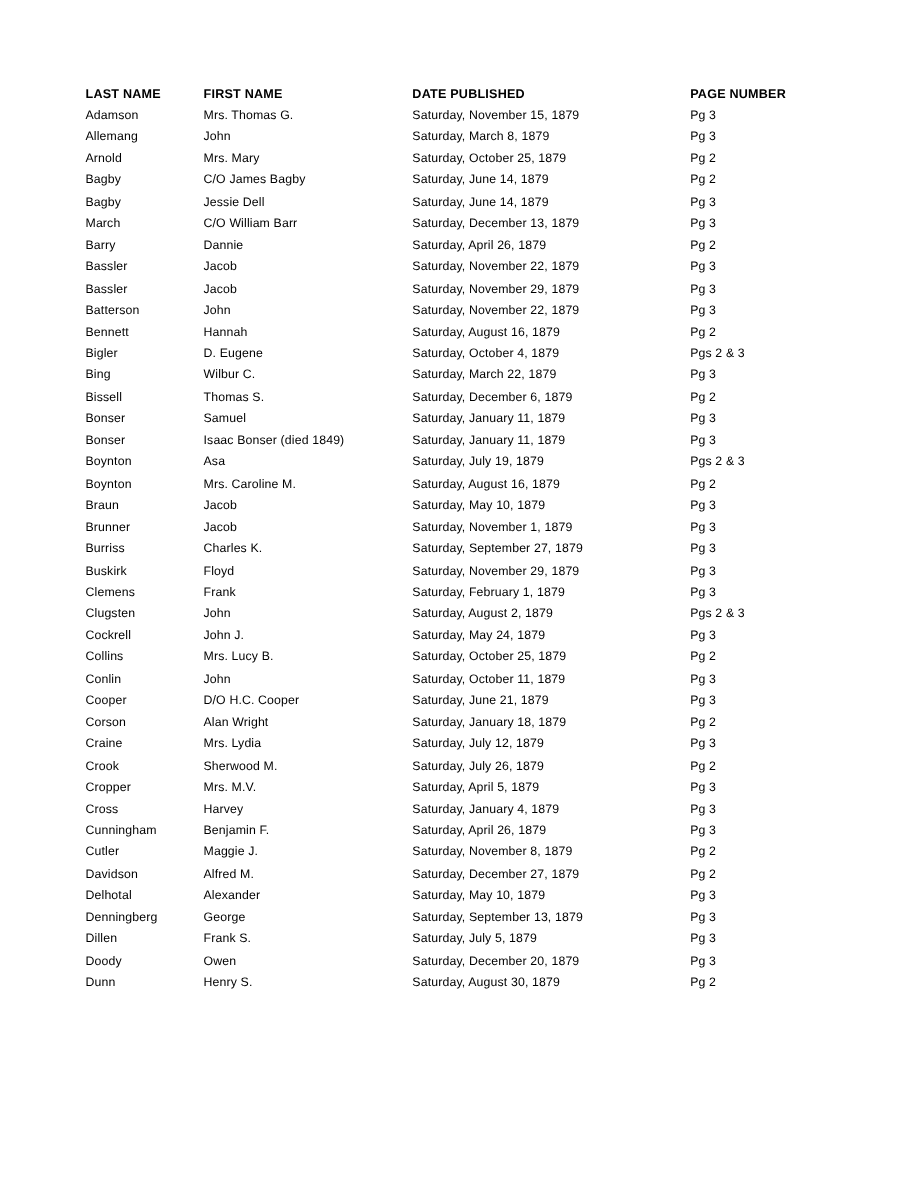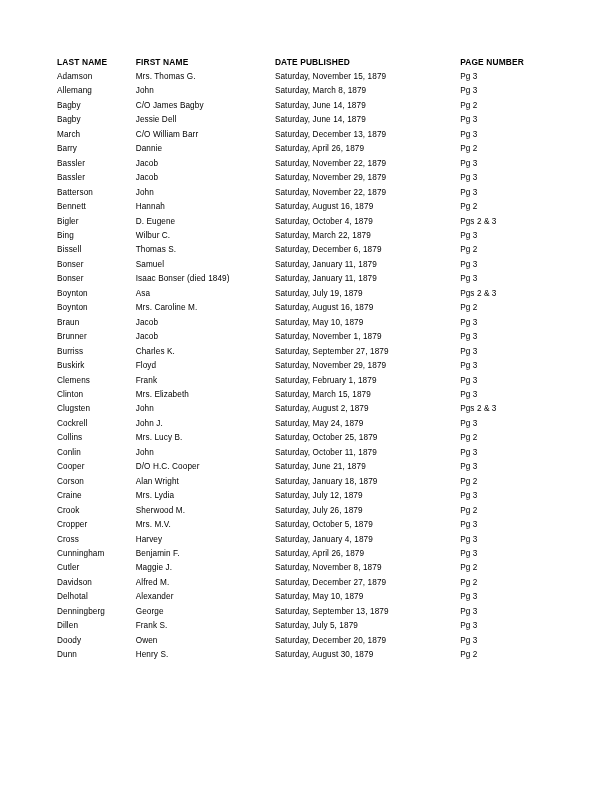--- a/index.html
+++ b/index.html
@@ -81,20 +81,26 @@
           <td>Saturday, November 15, 1879</td>
           <td>Pg 3</td>
         </tr>
         <tr>
           <td>Allemang</td>
           <td>John</td>
           <td>Saturday, March 8, 1879</td>
           <td>Pg 3</td>
         </tr>
         <tr>
+          <td>Arnold</td>
+          <td>Mrs. Mary</td>
+          <td>Saturday, October 25, 1879</td>
+          <td>Pg 2</td>
+        </tr>
+        <tr>
           <td>Bagby</td>
           <td>C/O James Bagby</td>
           <td>Saturday, June 14, 1879</td>
           <td>Pg 2</td>
         </tr>
         <tr>
           <td>Bagby</td>
           <td>Jessie Dell</td>
           <td>Saturday, June 14, 1879</td>
           <td>Pg 3</td>
@@ -201,26 +207,20 @@
           <td>Saturday, November 29, 1879</td>
           <td>Pg 3</td>
         </tr>
         <tr>
           <td>Clemens</td>
           <td>Frank</td>
           <td>Saturday, February 1, 1879</td>
           <td>Pg 3</td>
         </tr>
         <tr>
-          <td>Clinton</td>
-          <td>Mrs. Elizabeth</td>
-          <td>Saturday, March 15, 1879</td>
-          <td>Pg 3</td>
-        </tr>
-        <tr>
           <td>Clugsten</td>
           <td>John</td>
           <td>Saturday, August 2, 1879</td>
           <td>Pgs 2 &amp; 3</td>
         </tr>
         <tr>
           <td>Cockrell</td>
           <td>John J.</td>
           <td>Saturday, May 24, 1879</td>
           <td>Pg 3</td>
@@ -257,21 +257,21 @@
         </tr>
         <tr>
           <td>Crook</td>
           <td>Sherwood M.</td>
           <td>Saturday, July 26, 1879</td>
           <td>Pg 2</td>
         </tr>
         <tr>
           <td>Cropper</td>
           <td>Mrs. M.V.</td>
-          <td>Saturday, October 5, 1879</td>
+          <td>Saturday, April 5, 1879</td>
           <td>Pg 3</td>
         </tr>
         <tr>
           <td>Cross</td>
           <td>Harvey</td>
           <td>Saturday, January 4, 1879</td>
           <td>Pg 3</td>
         </tr>
         <tr>
           <td>Cunningham</td>

